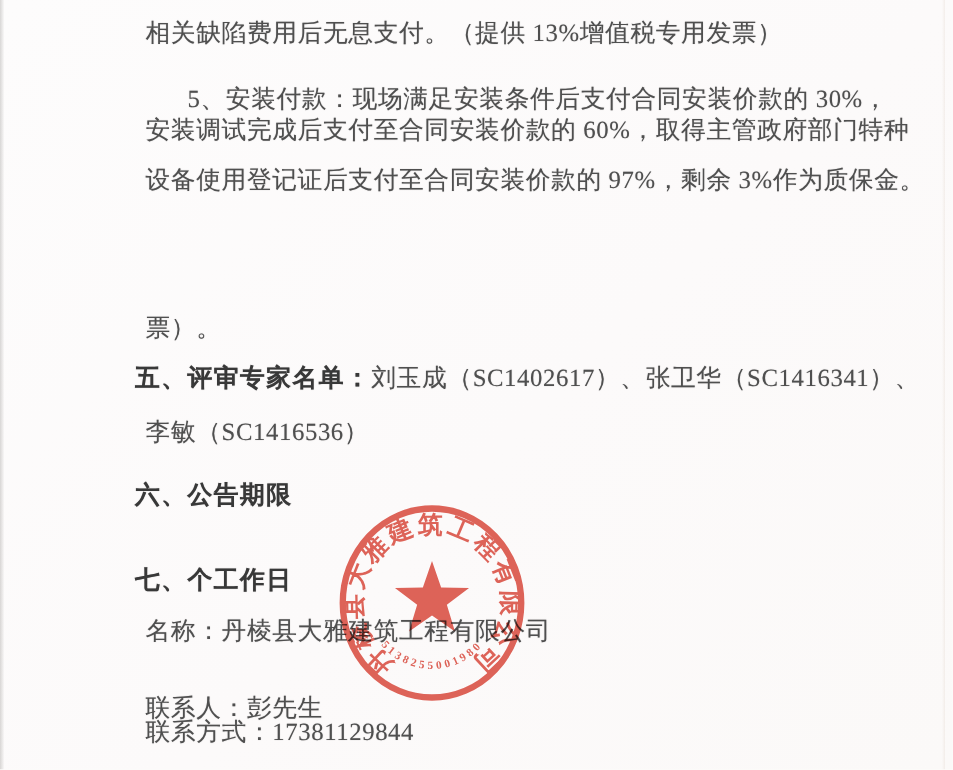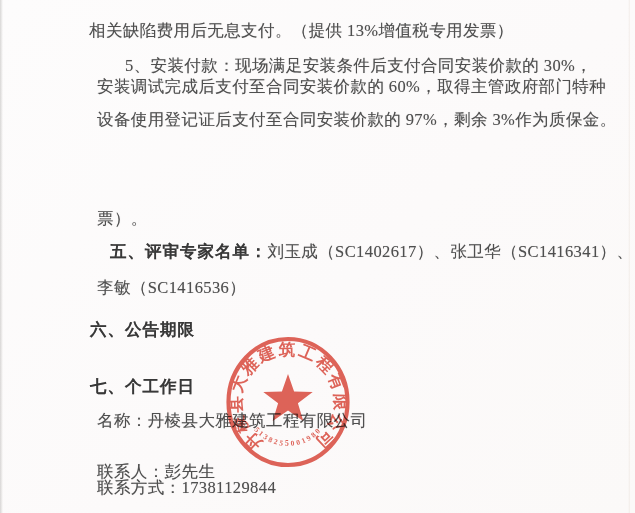--- a/index.html
+++ b/index.html
@@ -60,28 +60,28 @@
   }
   .stamp svg { display: block; width: 126px; height: 132px; }
 </style>
 </head>
 <body>
 
 <div class="page">
   <div class="edge-left"></div>
   <div class="edge-right"></div>
 
-  <div class="line" style="left:89px; top:11px;margin-top:9px;">相关缺陷费用后无息支付。（提供 13%增值税专用发票）</div>
+  <div class="line" style="left:97px; top:11px;">相关缺陷费用后无息支付。（提供 13%增值税专用发票）</div>
 
   <div class="line" style="left:125px; top:43px;margin-top:12px;">5、安装付款：现场满足安装条件后支付合同安装价款的 30%，</div>
   <div class="line" style="left:97px; top:76px;">安装调试完成后支付至合同安装价款的 60%，取得主管政府部门特种</div>
   <div class="line" style="left:97px; top:109px;">设备使用登记证后支付至合同安装价款的 97%，剩余 3%作为质保金。</div>
   <div class="line" style="left:97px; top:208px;">票）。</div>
 
-  <div class="line" style="left:90px; top:241px;margin-left:20px;">
+  <div class="line" style="left:90px; top:241px;">
     <span class="heading-inline">五、评审专家名单：</span><span>刘玉成（SC1402617）、张卫华（SC1416341）、</span>
   </div>
   <div class="line" style="left:97px; top:277px;">李敏（SC1416536）</div>
 
   <div class="line heading" style="left:90px; top:319px;">六、公告期限</div>
 
   <div class="line heading" style="left:90px; top:376px;">七、个工作日</div>
   <div class="line" style="left:97px; top:410px;">名称：丹棱县大雅建筑工程有限公司</div>
   <div class="line" style="left:97px; top:461px;">联系人：彭先生</div>
   <div class="line" style="left:97px; top:477px;">联系方式：17381129844</div>

